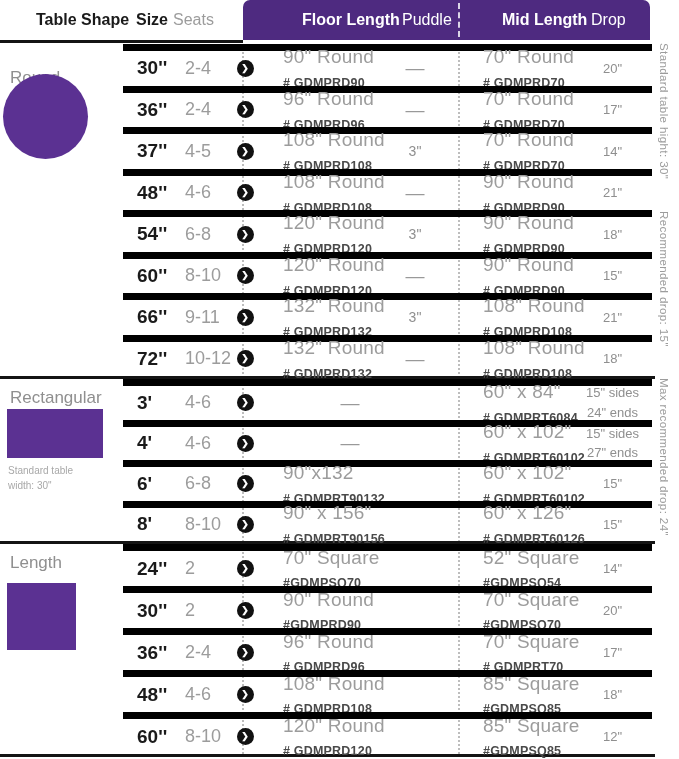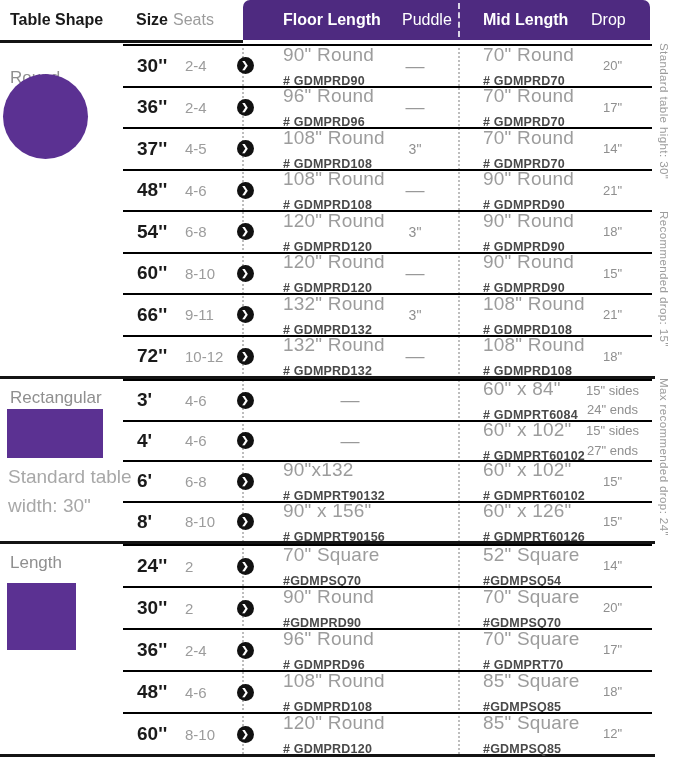--- a/index.html
+++ b/index.html
@@ -10,74 +10,74 @@
   
   .header{position:absolute;top:0;left:0;width:679px;height:44px;}
   .h-label{position:absolute;top:11px;font-size:16px;color:#1a1a1a;font-weight:700;}
   .h-label.gray{color:#9c9c9c;font-weight:400;}
   .h-underline{position:absolute;top:40px;left:0;width:243px;height:3px;background:#141414;}
   .banner{
     position:absolute;top:0;left:243px;width:407px;height:40px;
     background:var(--banner,#4e2a80);border-radius:7px 7px 0 0;
   }
   .b-label{position:absolute;top:50%;transform:translateY(-50%);font-size:16px;color:#fff;}
-  .b-bold{font-weight:700;}
+  .b-bold{font-weight:700;margin-left:19px;}
   .b-dash-divider{position:absolute;top:3px;bottom:3px;left:215px;border-left:2px dashed rgba(255,255,255,.8);}
   
   .body{position:absolute;top:44px;left:0;width:679px;}
   .vline{position:absolute;top:0;height:710px;border-left:2px dotted #bdbdbd;z-index:0;}
   .vline.v1{left:242px;} .vline.v2{left:458px;}
   .section{position:relative;width:655px;}
   .section.thick-top{border-top:3px solid #141414;}
   .row{
     display:flex;align-items:center;margin-left:123px;width:529px;
-    border-top:2px solid #000000;box-sizing:border-box;position:relative;z-index:1;
+    border-top:7px solid #000000;box-sizing:border-box;position:relative;z-index:1;
   }
   .section .row:first-child{border-top:none;}
   .sec-round .row{height:41.5px;}
   .sec-rectangular .row{height:40.5px;}
   .sec-square .row{height:42px;}
   .c-size{flex:none;width:52px;padding-left:14px;box-sizing:border-box;font-size:19px;font-weight:700;color:#1a1a1a;}
-  .c-seats{flex:none;width:60px;padding-left:10px;box-sizing:border-box;font-size:15px;color:#9c9c9c;}
+  .c-seats{flex:none;width:60px;padding-left:10px;box-sizing:border-box;font-size:18px;color:#9c9c9c;}
   .c-icon{flex:none;width:20px;display:flex;justify-content:center;position:relative;z-index:2;}
   .arrow-icon{
     width:17px;height:17px;border-radius:50%;background:#111;color:#fff;
     font-size:9px;font-weight:700;display:flex;align-items:center;justify-content:center;line-height:1;
   }
   .c-floor{flex:none;width:130px;padding-left:28px;box-sizing:border-box;}
   .c-floor.dash-span{width:190px;padding-left:0;text-align:center;}
   .c-puddle{flex:none;width:60px;text-align:center;font-size:14px;color:#8f8f8f;}
   .c-mid{flex:none;width:127px;margin-left:13px;padding-left:25px;box-sizing:border-box;}
   .c-drop{flex:none;width:55px;text-align:center;font-size:13px;color:#8f8f8f;white-space:pre-line;line-height:1.5;}
   .dim{font-size:19px;color:#9c9c9c;line-height:1.15;letter-spacing:.2px;}
   .part{font-size:12.5px;font-weight:700;color:#4a4a4a;margin-top:8px;letter-spacing:.2px;}
   .dash{color:#999;font-size:19px;}
   
   .shape-label{position:absolute;left:10px;font-size:17px;color:#8f8f8f;}
   .shape{position:absolute;background:var(--shape,#5b3192);}
   .shape.circle{left:3px;top:30px;width:85px;height:85px;border-radius:50%;}
   .shape.rect{left:7px;top:30px;width:96px;height:49px;}
   .shape.square{left:7px;top:39px;width:69px;height:67px;}
-  .shape-caption{position:absolute;left:8px;font-size:19px;color:#a8a8a8;white-space:pre-line;line-height:1.5;}
+  .shape-caption{position:absolute;left:8px;font-size:10px;color:#a8a8a8;white-space:pre-line;line-height:1.5;}
   .bottom-line{position:absolute;left:0;width:655px;height:3px;background:#141414;}
   
   .side-note{
     position:absolute;top:43px;left:658px;height:700px;
     writing-mode:vertical-rl;text-orientation:mixed;
     font-size:11.5px;color:#9c9c9c;letter-spacing:.4px;white-space:nowrap;
   }
   .side-note span + span{margin-inline-start:28px;}
 </style>
 </head>
 <body>
 
 <div class="sheet">
 
   <div class="header">
-    <span class="h-label" style="left:10px">Table Shape</span>
+    <span class="h-label" style="left:36px">Table Shape</span>
     <span class="h-label" style="left:136px">Size</span>
     <span class="h-label gray" style="left:173px">Seats</span>
     <div class="h-underline"></div>
     <div class="banner">
       <span class="b-label b-bold" style="left:40px">Floor Length</span>
       <span class="b-label" style="left:159px">Puddle</span>
       <div class="b-dash-divider"></div>
       <span class="b-label b-bold" style="left:240px">Mid Length</span>
       <span class="b-label" style="left:348px">Drop</span>
     </div>

